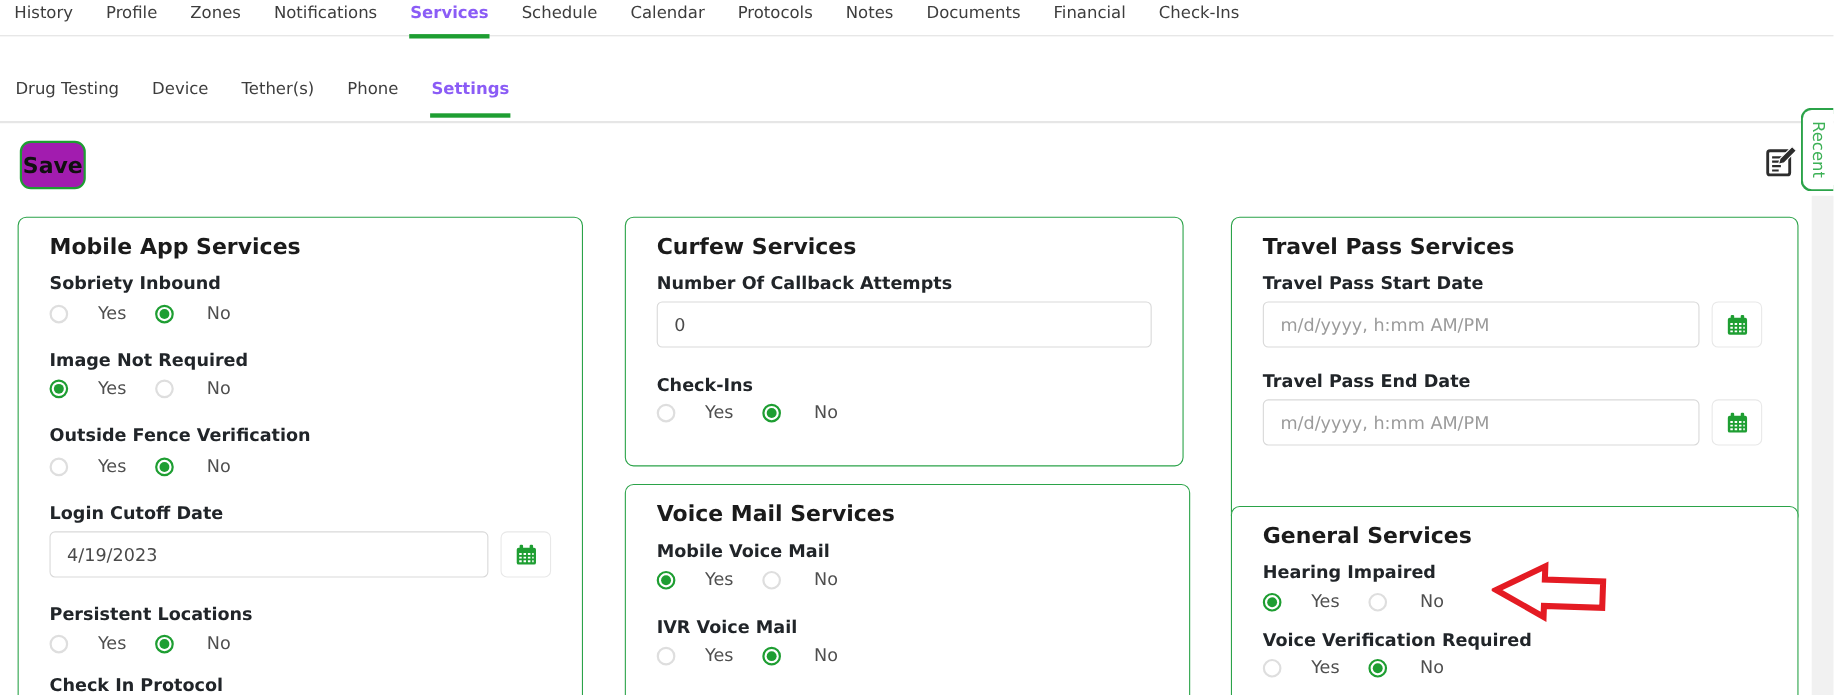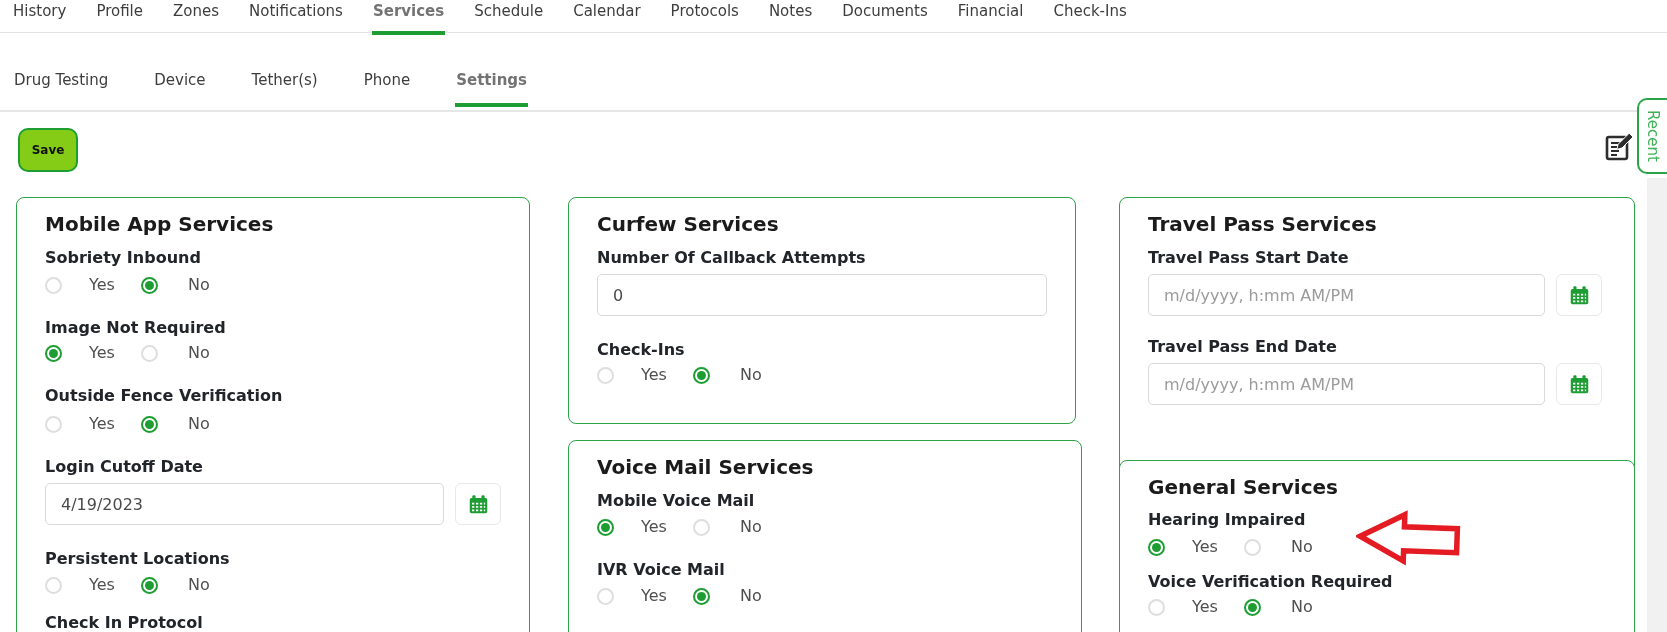--- a/index.html
+++ b/index.html
@@ -13,31 +13,31 @@
     --input-border:#d9d9d9;
     --arrow-red:#e41b23;
   }
   *{margin:0;padding:0;box-sizing:border-box}
   html,body{width:1667px;height:632px;overflow:hidden;background:#fff;
     font-family:"DejaVu Sans","Liberation Sans",sans-serif;position:relative;color:var(--ink)}
 
   
   .nav{position:absolute;display:flex;color:#3d3d3d;z-index:3}
   .nav1{top:0;left:12px;gap:28px;font-size:15px}
-  .nav2{top:62px;left:13px;gap:44px;font-size:15px}
+  .nav2{top:62px;left:13px;gap:28px;font-size:15px}
   .nav-item{cursor:pointer;border-bottom:4px solid transparent;white-space:nowrap}
   .nav1 .nav-item{padding:2px 1px 11px}
   .nav2 .nav-item{padding:9px 1px 14px}
-  .nav-item.checked{font-weight:bold;color:#737373;border-bottom-color:var(--green)}
+  .nav-item.checked{font-weight:bold;color:#8b5cf6;border-bottom-color:var(--green)}
   .sep1{position:absolute;top:32px;left:0;width:1667px;height:1px;background:var(--line1)}
   .sep2{position:absolute;top:110px;left:0;width:1667px;height:2px;background:var(--line2)}
 
   
-  .save-btn{position:absolute;top:128px;left:18px;width:60px;height:44px;background:#84cc16;
-    border:2px solid var(--green);border-radius:10px;font-weight:bold;font-size:12px;
+  .save-btn{position:absolute;top:128px;left:18px;width:60px;height:44px;background:#a21caf;
+    border:2px solid var(--green);border-radius:10px;font-weight:bold;font-size:20px;
     color:#101010;cursor:pointer;font-family:inherit}
   .notes-btn{position:absolute;top:131px;left:1602px;width:34px;height:34px;background:transparent;
     border:none;cursor:pointer;padding:0}
 
   
   .recent-tab{position:absolute;left:1637px;top:98px;width:30px;height:76px;background:#fff;
     border:2px solid var(--panel-green);border-right:none;border-radius:10px 0 0 10px;
     color:#3db156;display:flex;align-items:center;justify-content:center;
     writing-mode:vertical-rl;font-size:15px;cursor:pointer;z-index:6}
   .scroll-strip{position:absolute;left:1647px;top:178px;width:20px;height:454px;background:#f1f1f1;z-index:1}

